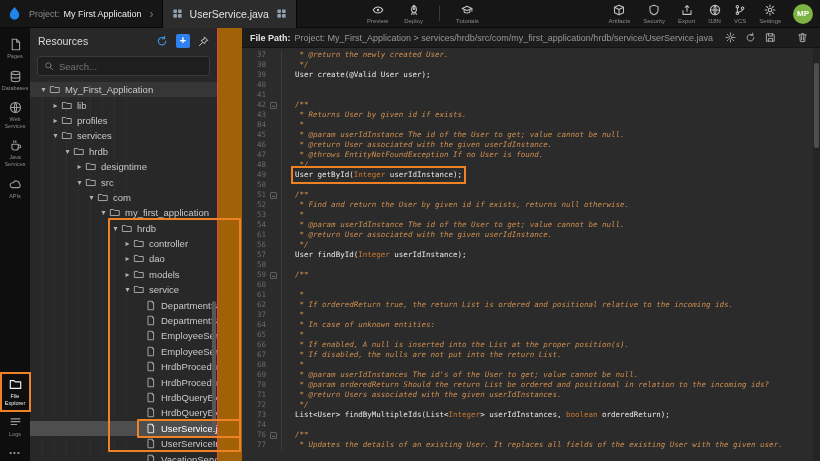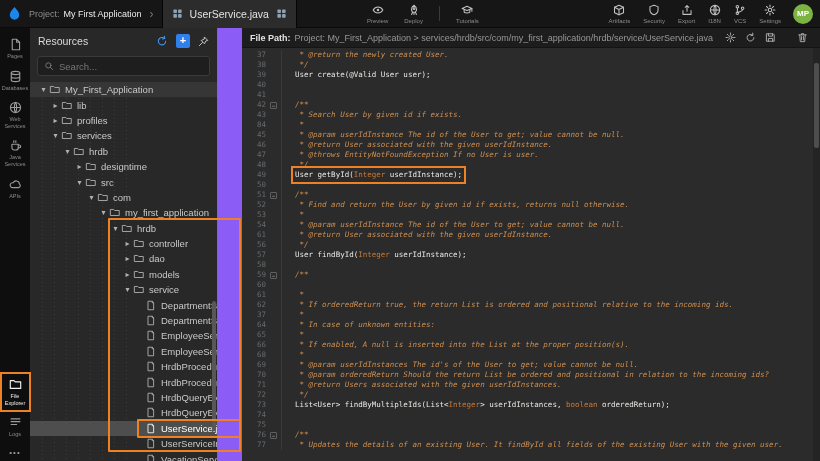--- a/index.html
+++ b/index.html
@@ -1,17 +1,17 @@
 <!DOCTYPE html>
 <html><head>
 <meta charset="utf-8">
 <style>
   *{margin:0;padding:0;box-sizing:border-box}
   body{margin:0;background:#111;width:820px;height:461px;overflow:hidden}
-  .page{position:relative;width:820px;height:461px;background:#8b5cf6;font-family:"Liberation Sans",sans-serif;overflow:hidden;color:#ddd}
+  .page{position:relative;width:820px;height:461px;background:#a16207;font-family:"Liberation Sans",sans-serif;overflow:hidden;color:#ddd}
   .ic{display:inline-flex;align-items:center;justify-content:center}
   .ic svg{width:100%;height:100%}
 
   
   .topbar{position:absolute;left:0;top:0;right:0;height:28px;background:#161616;display:flex;align-items:center;padding-left:7px;z-index:10;border-bottom:1px solid #0a0a0a}
   .logo{width:15px;height:15px;margin-right:7px}
   .proj-label{font-size:9px;color:#8d8d8d;white-space:nowrap}
   .proj-name{font-size:9px;color:#ececec;margin-left:4px;white-space:nowrap}
   .chev{color:#777;margin:0 8px;font-size:12px;line-height:1}
   .tab{height:28px;display:flex;align-items:center;gap:7px;background:#2c2c2c;border-left:1px solid #050505;border-right:1px solid #050505;padding:0 9px;cursor:pointer}
@@ -608,41 +608,41 @@
         <div class="cl">
           <span class="ln">42</span>
           <span class="fold">
             <span class="fm">−</span>
           </span>
           <span class="code"><span class="cm">/**</span></span>
         </div>
         <div class="cl">
           <span class="ln">43</span>
           <span class="fold"></span>
-          <span class="code"><span class="cm"> * Search User by given id if exists.</span></span>
+          <span class="code"><span class="cm"> * Returns User by given id if exists.</span></span>
         </div>
         <div class="cl">
           <span class="ln">84</span>
           <span class="fold"></span>
           <span class="code"><span class="cm"> *</span></span>
         </div>
         <div class="cl">
           <span class="ln">45</span>
           <span class="fold"></span>
           <span class="code"><span class="cm"> * @param userIdInstance The id of the User to get; value cannot be null.</span></span>
         </div>
         <div class="cl">
           <span class="ln">46</span>
           <span class="fold"></span>
           <span class="code"><span class="cm"> * @return User associated with the given userIdInstance.</span></span>
         </div>
         <div class="cl">
           <span class="ln">47</span>
           <span class="fold"></span>
-          <span class="code"><span class="cm"> * @throws EntityNotFoundException If no User is user.</span></span>
+          <span class="code"><span class="cm"> * @throws EntityNotFoundException If no User is found.</span></span>
         </div>
         <div class="cl">
           <span class="ln">48</span>
           <span class="fold"></span>
           <span class="code"><span class="cm"> */</span></span>
         </div>
         <div class="cl annotated">
           <span class="ln">49</span>
           <span class="fold"></span>
           <span class="code"><span class="pl">User getById(</span><span class="kw">Integer</span><span class="pl"> userIdInstance);</span></span>
@@ -729,20 +729,25 @@
           <span class="ln">65</span>
           <span class="fold"></span>
           <span class="code"><span class="cm"> *</span></span>
         </div>
         <div class="cl">
           <span class="ln">66</span>
           <span class="fold"></span>
           <span class="code"><span class="cm"> * If enabled, A null is inserted into the List at the proper position(s).</span></span>
         </div>
         <div class="cl">
+          <span class="ln">67</span>
+          <span class="fold"></span>
+          <span class="code"><span class="cm"> * If disabled, the nulls are not put into the return List.</span></span>
+        </div>
+        <div class="cl">
           <span class="ln">68</span>
           <span class="fold"></span>
           <span class="code"><span class="cm"> *</span></span>
         </div>
         <div class="cl">
           <span class="ln">69</span>
           <span class="fold"></span>
           <span class="code"><span class="cm"> * @param userIdInstances The id's of the User to get; value cannot be null.</span></span>
         </div>
         <div class="cl">
@@ -760,39 +765,34 @@
           <span class="fold"></span>
           <span class="code"><span class="cm"> */</span></span>
         </div>
         <div class="cl">
           <span class="ln">73</span>
           <span class="fold"></span>
           <span class="code"><span class="pl">List&lt;User&gt; findByMultipleIds(List&lt;</span><span class="kw">Integer</span><span class="pl">&gt; userIdInstances, </span><span class="kw">boolean</span><span class="pl"> orderedReturn);</span></span>
         </div>
         <div class="cl">
           <span class="ln">74</span>
-          <span class="fold"></span>
-          <span class="code"></span>
-        </div>
-        <div class="cl">
-          <span class="ln">75</span>
           <span class="fold"></span>
           <span class="code"></span>
         </div>
         <div class="cl">
           <span class="ln">76</span>
           <span class="fold">
             <span class="fm">−</span>
           </span>
           <span class="code"><span class="cm">/**</span></span>
         </div>
         <div class="cl">
           <span class="ln">77</span>
           <span class="fold"></span>
-          <span class="code"><span class="cm"> * Updates the details of an existing User. It findById all fields of the existing User with the given user.</span></span>
+          <span class="code"><span class="cm"> * Updates the details of an existing User. It replaces all fields of the existing User with the given user.</span></span>
         </div>
       </div>
     <div class="ed-scroll">
       <div class="ed-thumb"></div>
     </div>
   </section>
 
   <div class="anno" id="anno-tree"></div>
   <div class="anno" id="anno-row"></div>
 </div>

